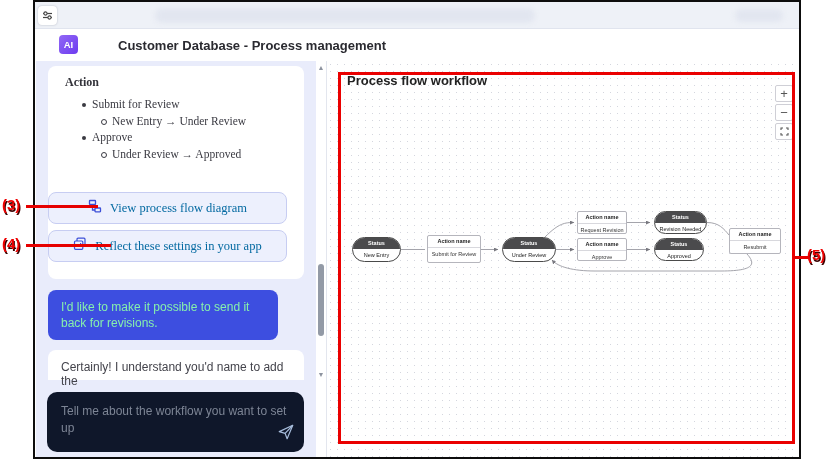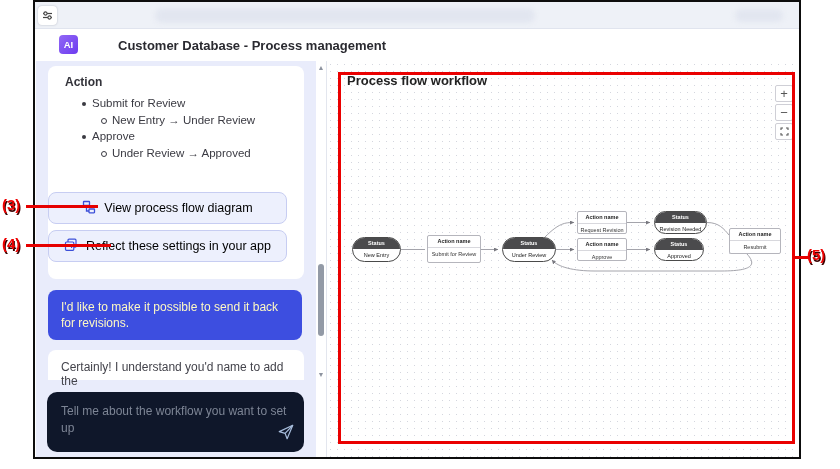--- a/index.html
+++ b/index.html
@@ -17,31 +17,31 @@
   .sm2 { left:700px; top:7px; width:48px; height:13px; }
 
   
   .hdr { position:absolute; left:0; top:27px; width:100%; height:32px; background:#fff; }
   .ai-badge { position:absolute; left:24px; top:6px; width:19px; height:19px; border-radius:4px; background:linear-gradient(135deg,#9168f5,#6d3bf0); color:#fff; font-size:9.5px; font-weight:bold; display:flex; align-items:center; justify-content:center; }
   .title { position:absolute; left:37px; top:0; height:32px; line-height:34px; font-size:13px; font-weight:bold; color:#2a2a30;margin-left:46px; }
 
   
   .chat { position:absolute; left:1px; top:59px; width:280px; height:396px; background:#e9ecfb; overflow:hidden; }
   .card { position:absolute; background:#fff; border-radius:8px; }
-  .card1 { left:12px; top:5px; width:256px; height:213px; }
+  .card1 { left:12px; top:5px; width:256px; height:213px;font-family:Liberation Serif, serif; }
   .card1 h3 { margin:9px 0 6px 17px; font-size:12px; color:#33333a; }
   .blist { font-size:11.5px; color:#3a3a42; line-height:16.5px; }
   .b1, .b2 { position:relative; }
   .b1 { padding-left:44px; }
   .b2 { padding-left:64px; }
   .b1::before { content:""; position:absolute; left:34px; top:6.5px; width:4px; height:4px; border-radius:50%; background:#3a3a42; }
   .b2::before { content:""; position:absolute; left:53px; top:6px; width:4px; height:4px; border-radius:50%; border:1px solid #3a3a42; background:#fff; }
-  .act-btn { position:absolute; left:0; width:239px; height:32px; background:#edf0fd; border:1px solid #c7cdf2; border-radius:8px; color:#000000; font-size:12.5px; display:flex; align-items:center; justify-content:center; gap:8px; cursor:pointer; }
+  .act-btn { position:absolute; left:0; width:239px; height:32px; background:#edf0fd; border:1px solid #c7cdf2; border-radius:8px; color:#0369a1; font-size:12.5px; display:flex; align-items:center; justify-content:center; gap:8px; cursor:pointer; }
   .btn1 { top:126px; } .btn2 { top:164px; }
-  .bubble { left:12px; top:229px; width:254px; height:50px; position:absolute; background:#3d4ee0; border-radius:8px; color:#fef9c3; font-size:12px; line-height:16px; padding:9px 13px; }
+  .bubble { left:12px; top:229px; width:230px; height:50px; position:absolute; background:#3d4ee0; border-radius:8px; color:#86efac; font-size:12px; line-height:16px; padding:9px 13px; }
   .card2 { left:12px; top:289px; width:256px; height:30px; border-radius:8px 8px 0 0; font-size:12px; color:#44444c; padding:10px 13px 0 13px; }
   .inputbox { position:absolute; left:11px; top:331px; width:257px; height:60px; background:#0f172a; border-radius:10px; }
   .placeholder { padding:11px 14px 0 14px; font-size:12px; line-height:17px; color:#7d8595; }
   .send { position:absolute; right:9px; bottom:7px; }
 
   
   .sbar { position:absolute; left:282px; top:62px; width:8px; height:315px; }
   .sb-arrow { position:absolute; left:0; width:8px; font-size:7px; color:#8d939f; text-align:center; line-height:8px; }
   .sb-up { top:0; } .sb-down { bottom:0; }
   .sb-thumb { position:absolute; left:1px; top:200px; width:6px; height:72px; background:#939aa6; border-radius:3px; }

